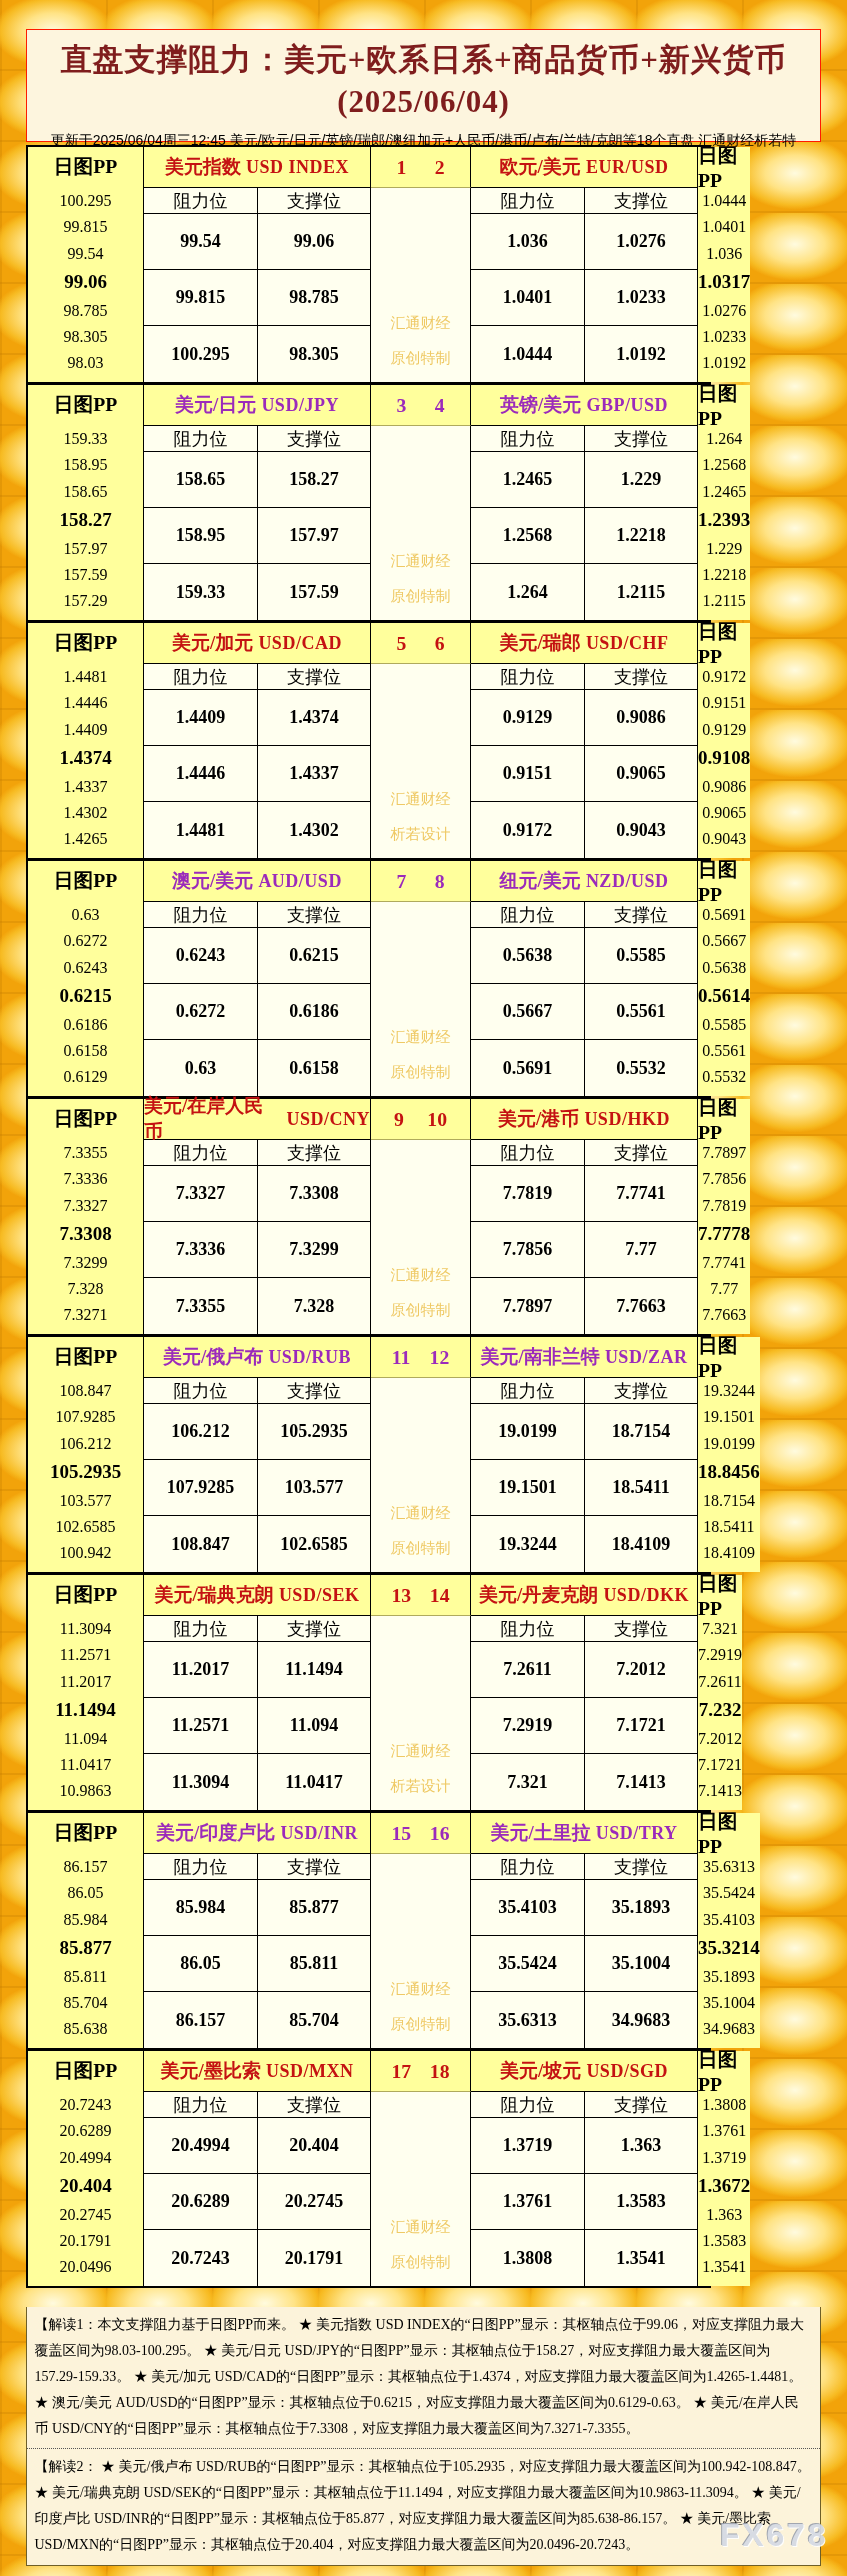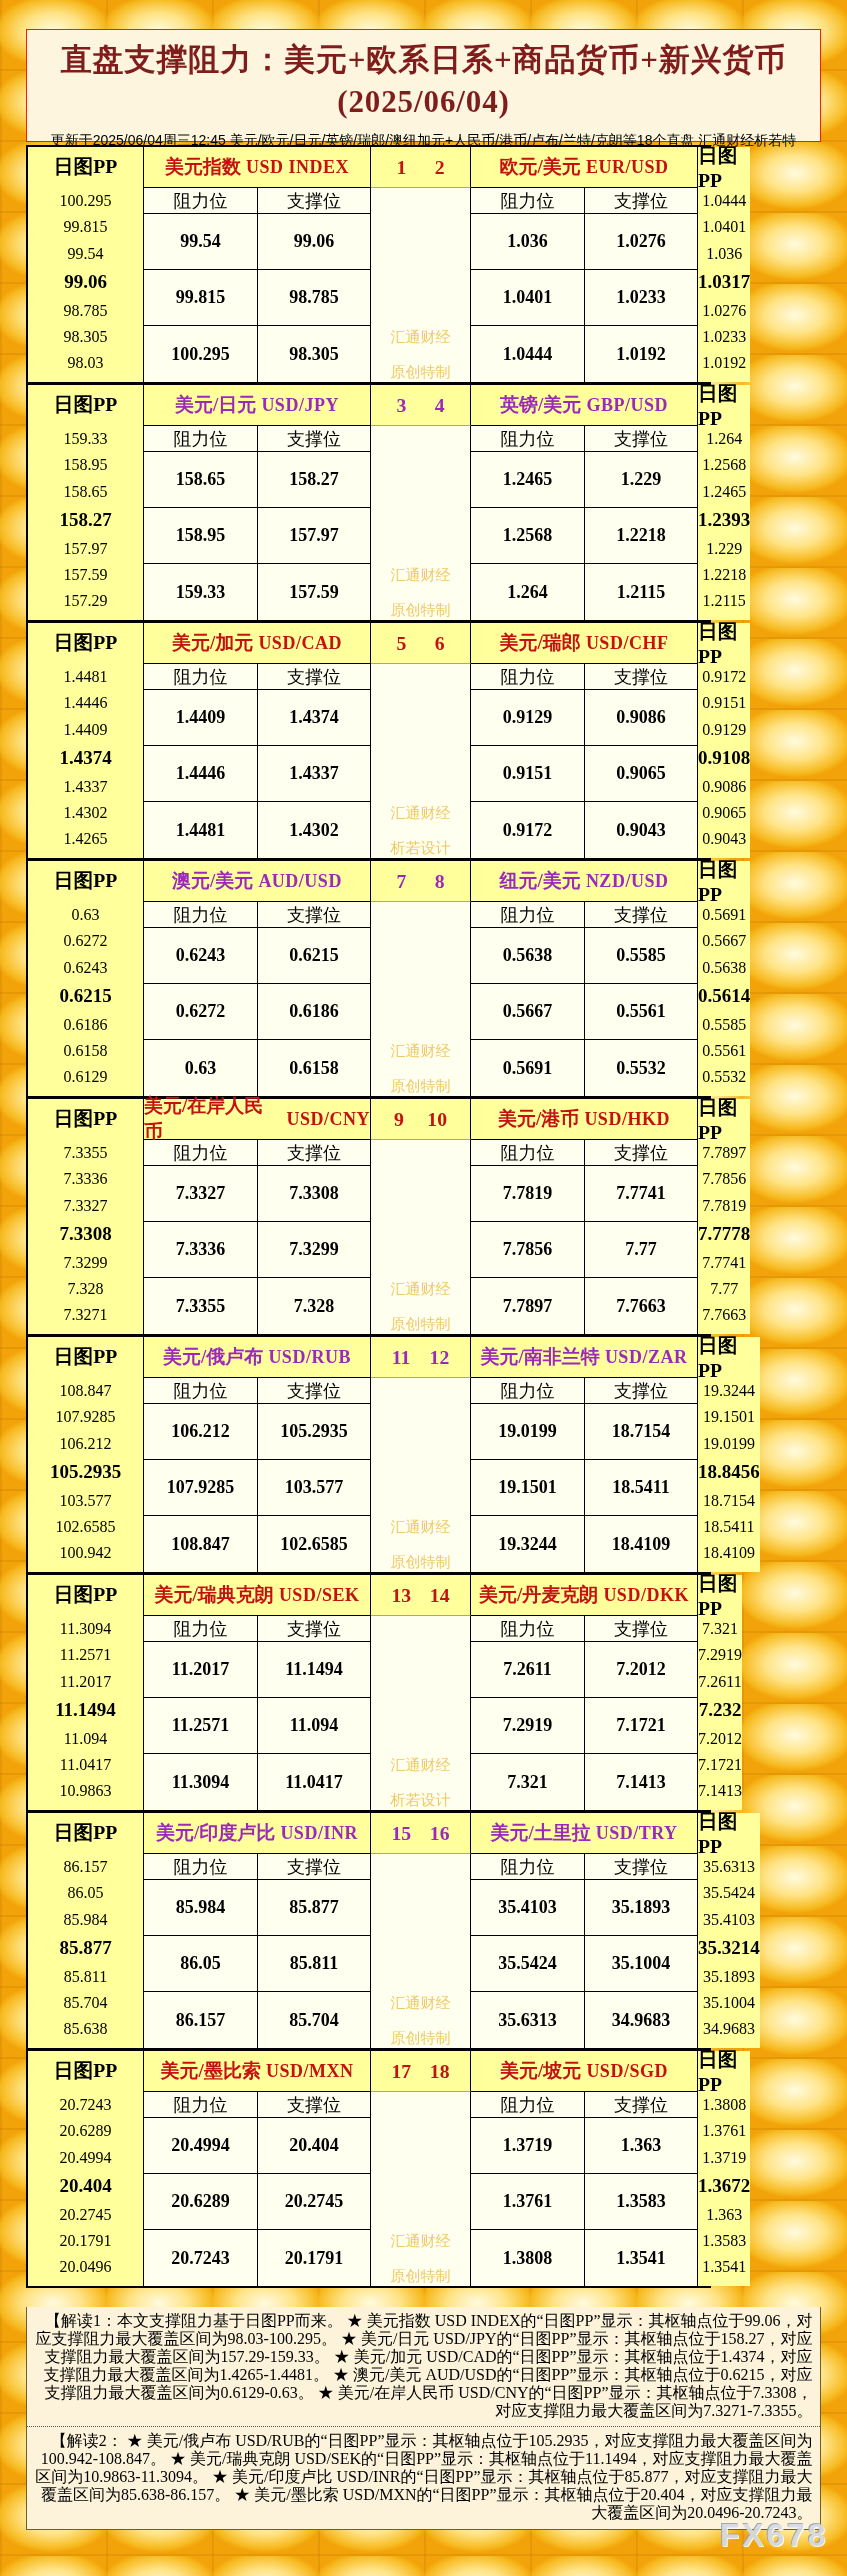--- a/index.html
+++ b/index.html
@@ -60,31 +60,31 @@
       display:flex;align-items:center;justify-content:center;font-size:18px;}
   .sub-rl{grid-column:2;} .sub-sl{grid-column:3;} .sub-rr{grid-column:5;} .sub-sr{grid-column:6;}
   .val{background:#FFFFEF;display:flex;align-items:center;justify-content:center;
       font-size:18px;font-weight:bold;border-right:1.9px solid #000;}
   .r1{grid-row:3;border-bottom:1.9px solid #000;}
   .r2{grid-row:4;border-bottom:1.9px solid #000;}
   .r3{grid-row:5;}
   .cL1{grid-column:2;} .cL2{grid-column:3;} .cR1{grid-column:5;} .cR2{grid-column:6;}
   .wm{grid-column:4;grid-row:2/6;background:#FFFFEF;border-right:1.9px solid #000;
       display:flex;flex-direction:column;justify-content:flex-end;align-items:center;
-      gap:16px;padding-bottom:0;color:#EFC964;font-size:15px;}
+      gap:16px;padding-bottom:14px;color:#EFC964;font-size:15px;}
   
   #footer-box{
     position:absolute;top:2307px;left:26px;width:795px;box-sizing:border-box;
     background:#FCF3DA;border:0.9px solid #6e5f28;border-top:none;
   }
   #update-line{
     font-family:"Liberation Sans", sans-serif;font-size:14px;line-height:18px;text-align:center;
     padding:6.6px 13px 5.6px;border-bottom:1.9px solid #000;
   }
-  .note{font-size:16px;line-height:18px;padding:4.7px 7.5px 6.6px;text-align:right;}
+  .note{font-size:14px;line-height:26px;padding:4.7px 7.5px 6.6px;}
   #note2{border-top:1.9px dotted #555;}
   #fx-watermark{
     position:absolute;left:720px;top:2517px;
     font-family:"Liberation Sans", sans-serif;font-size:32px;font-weight:bold;letter-spacing:2.8px;
     color:#D4DAE4;text-shadow:0.9px 0.9px 0 #ffffff,-0.9px -0.9px 0 #9aa0ad;opacity:0.92;
   }
 </style>
 </head>
 <body>
 

